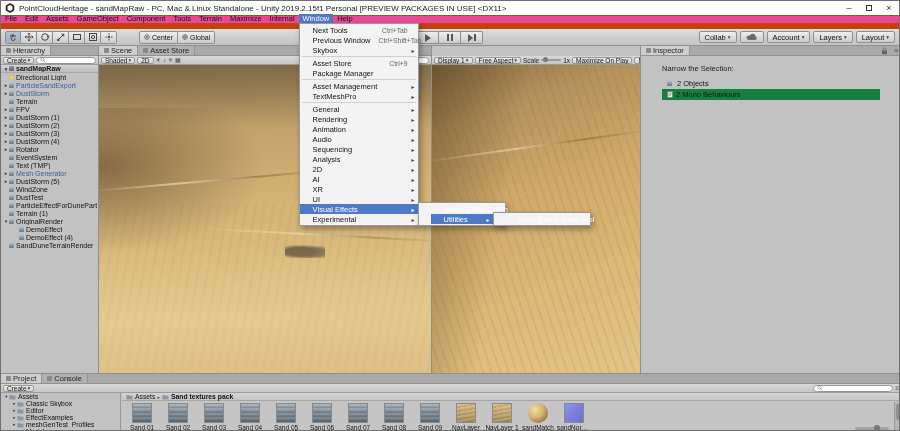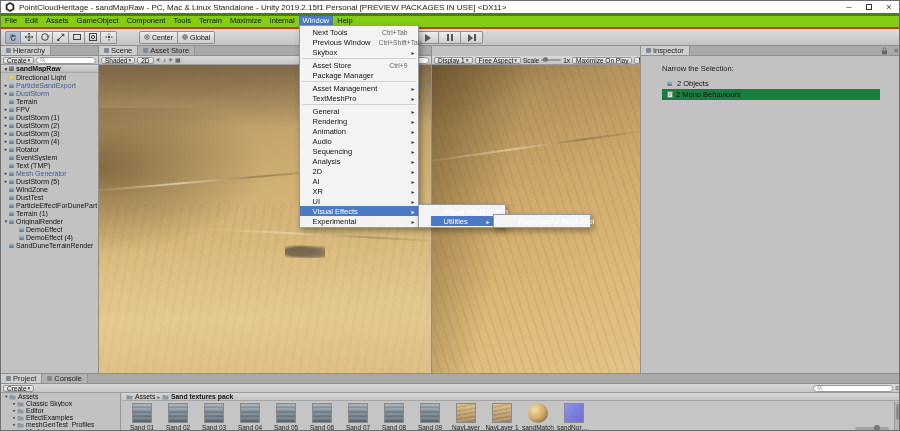--- a/index.html
+++ b/index.html
@@ -1,28 +1,28 @@
 <!DOCTYPE html>
 <html><head>
 <meta charset="utf-8">
 <style>
   *{box-sizing:border-box;margin:0;padding:0}
   html,body{background:#9a9a9a}
   .app{position:relative;width:900px;height:431px;font-family:"Liberation Sans",sans-serif;
        background:#c8c8c8;overflow:hidden;border:1px solid #6f6f6f;color:#111;font-size:9px}
 
   
-  .titlebar{position:absolute;left:0;top:0;right:0;height:15px;background:#fff;display:flex;align-items:center;padding-left:4px;border-bottom:3px solid #4d7c0f}
+  .titlebar{position:absolute;left:0;top:0;right:0;height:15px;background:#fff;display:flex;align-items:center;padding-left:4px;border-bottom:1px solid #4d7c0f}
   .titlebar .title{font-size:8px;color:#222;margin-left:4px;flex:1;white-space:nowrap;overflow:hidden}
   .winbtns{display:flex;height:100%}
   .winbtn{width:20px;display:flex;align-items:center;justify-content:center;font-size:9px;color:#333}
   .maxbox{width:6px;height:6px;border:1px solid #333;display:inline-block}
 
   
-  .menubar{position:absolute;left:0;top:15px;right:0;height:13px;background:#84cc16;border-bottom:2px solid #c2410c;display:flex;align-items:flex-start;font-size:7.5px}
+  .menubar{position:absolute;left:0;top:15px;right:0;height:13px;background:#ec4899;border-bottom:6px solid #c2410c;display:flex;align-items:flex-end;font-size:7.5px}
   .mitem{display:flex;align-items:center;padding:0 4px;color:#111;position:relative}
   .mitem.active{background:#4d7ac7;color:#fff}
 
   
   .menu-pop{position:absolute;top:100%;left:0;width:120px;background:#f3f3f3;border:1px solid #9a9a9a;
             box-shadow:2px 3px 6px rgba(0,0,0,.35);padding:1px 0;z-index:200;color:#111;font-size:7.5px}
   .mi{position:relative;display:flex;align-items:center;height:10px;padding:0 10px 0 13px;white-space:nowrap}
   .mi .sc{margin-left:auto;color:#666;font-size:6.8px;padding-left:8px}
   .mi .subar{position:absolute;right:3px;font-size:6px;color:#444}
   .mi.hl{background:#4d7ac7;color:#fff}
@@ -359,20 +359,43 @@
           <span class="tri"></span>
         </div>
       <div class="playbtn">
           <span class="pausebars"></span>
         </div>
       <div class="playbtn">
           <span class="tri" style="border-left-width:5px"></span>
           <span class="stepbar"></span>
         </div>
     </div>
+    <div class="rightgrp">
+      <div class="ddbtn">
+          <span>Collab</span>
+          <span class="caret">▾</span>
+        </div>
+      <div class="ddbtn">
+          <svg width="12" height="8" viewBox="0 0 12 8">
+            <path d="M3 7 A2.3 2.3 0 1 1 3.8 2.6 A3 3 0 0 1 9.6 3.4 A1.9 1.9 0 0 1 9.4 7 Z" fill="#6b6b6b"></path>
+          </svg>
+        </div>
+      <div class="ddbtn">
+          <span>Account</span>
+          <span class="caret">▾</span>
+        </div>
+      <div class="ddbtn">
+          <span>Layers</span>
+          <span class="caret">▾</span>
+        </div>
+      <div class="ddbtn">
+          <span>Layout</span>
+          <span class="caret">▾</span>
+        </div>
+    </div>
   </div>
 
   <div class="panel p-hier">
     <div class="ptabs">
       <div class="tab active">
           <span class="tico"></span>
           <span>Hierarchy</span>
         </div>
     </div>
     <div class="minibar">

